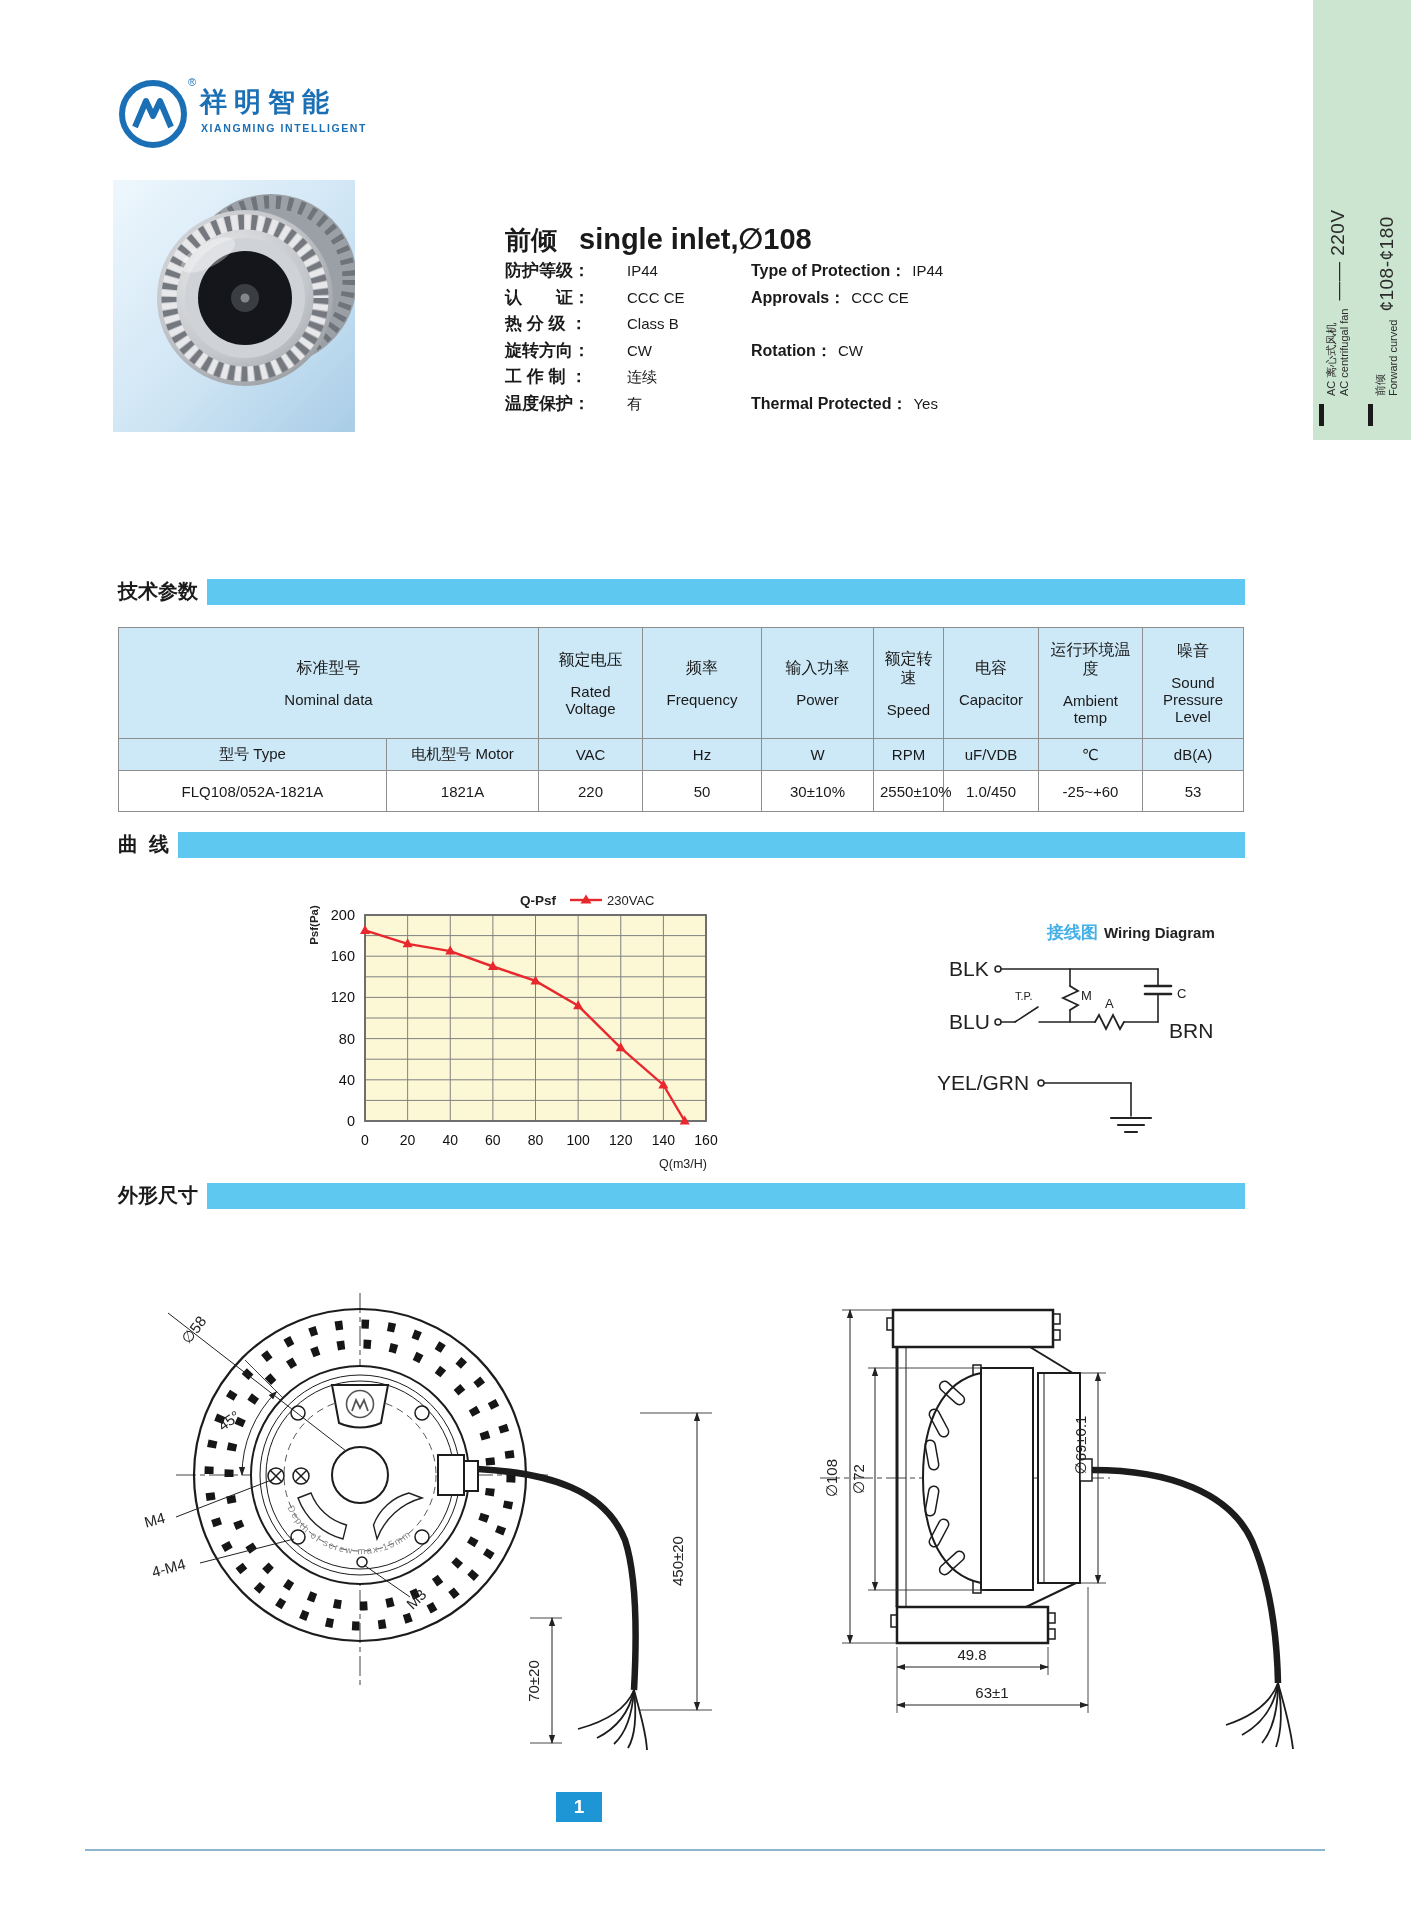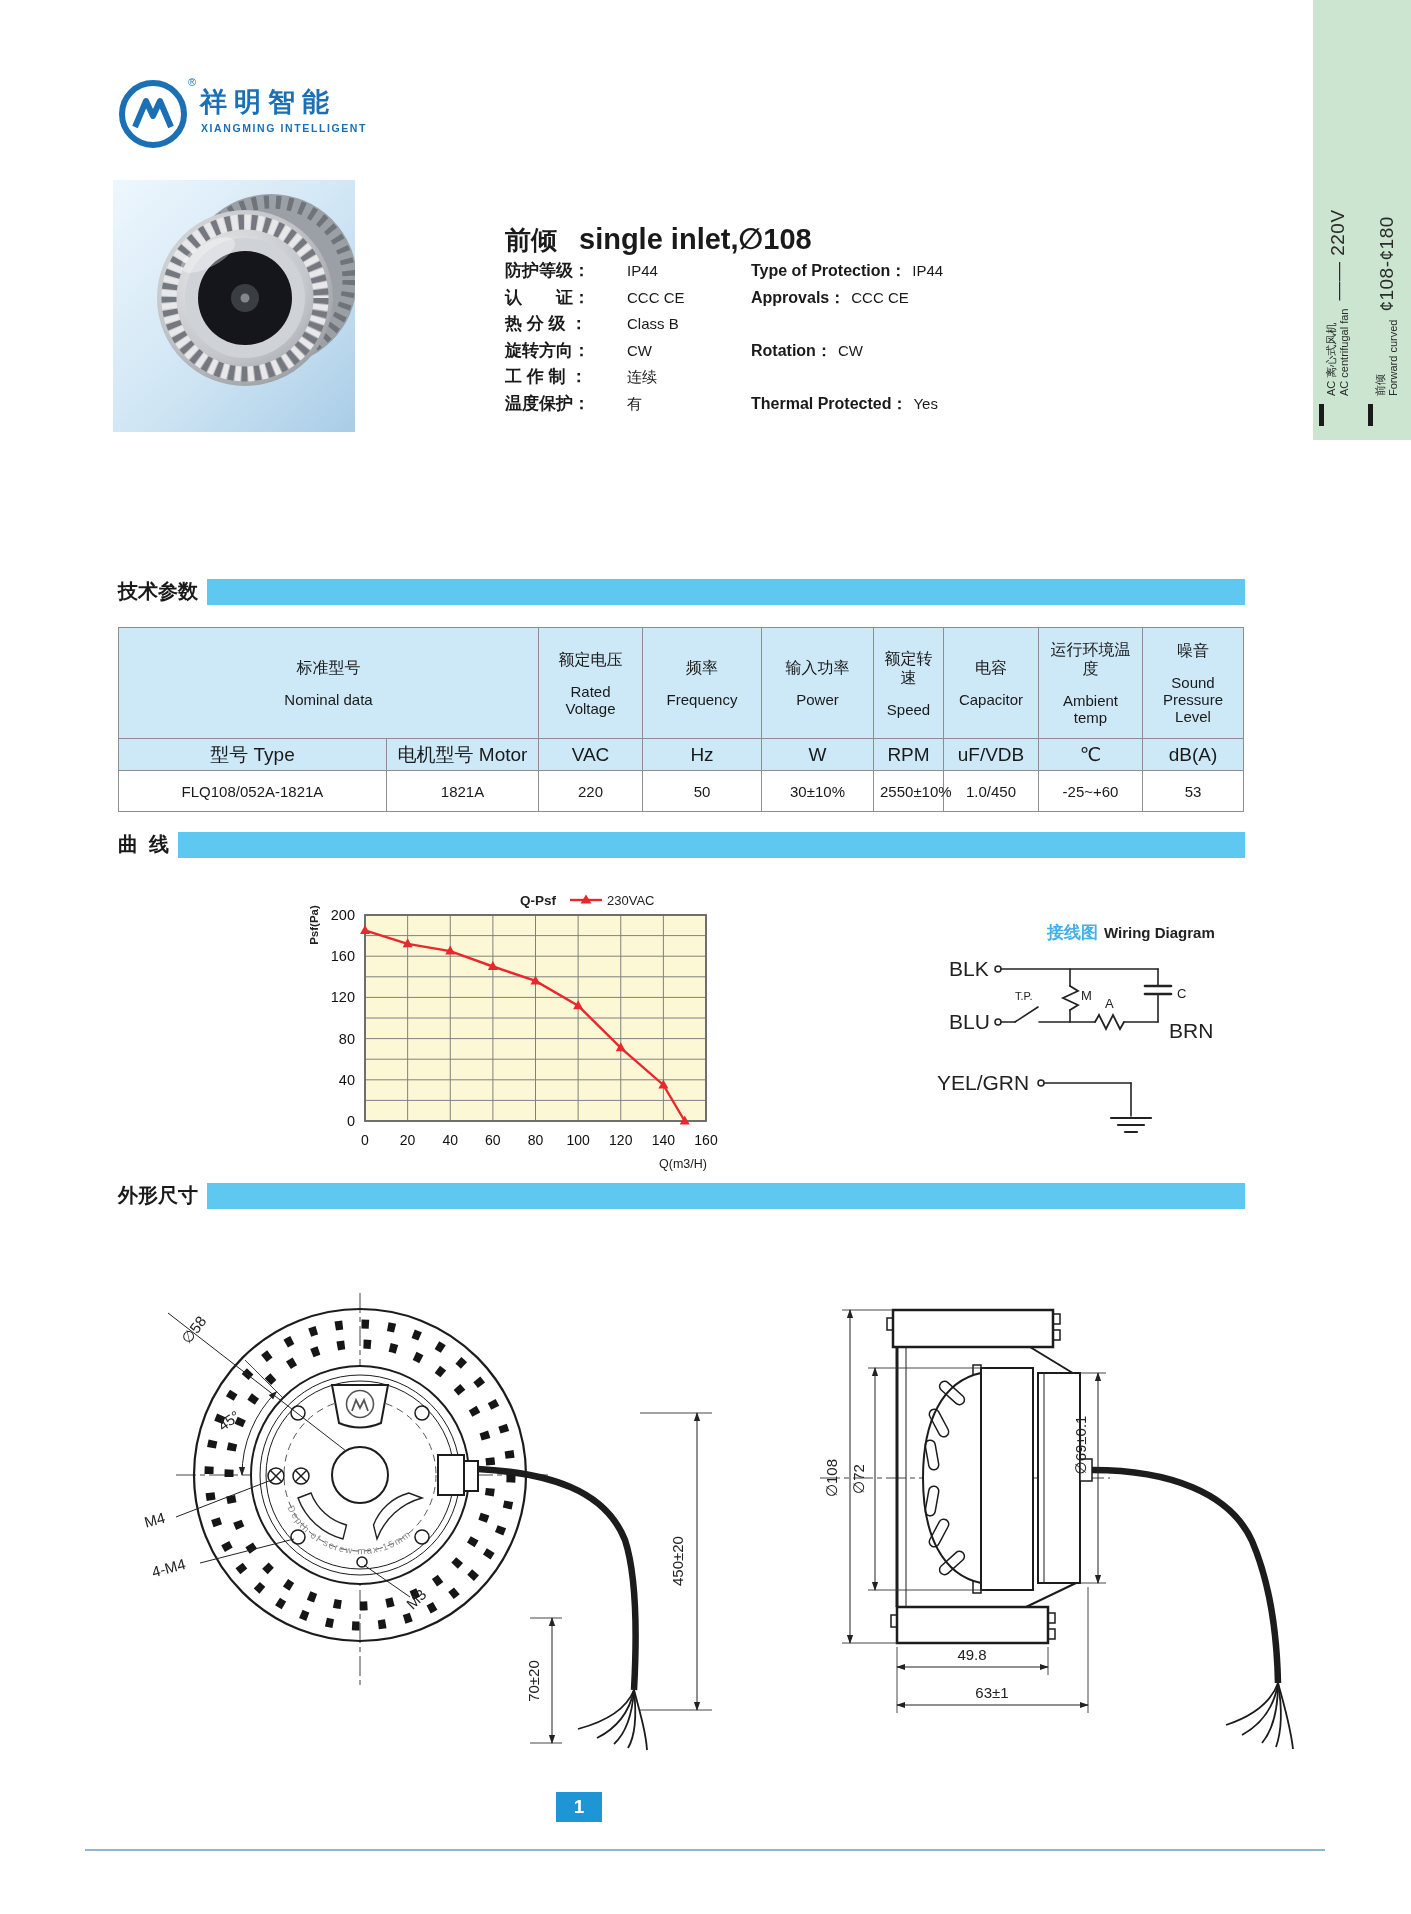--- a/index.html
+++ b/index.html
@@ -42,21 +42,21 @@
   .sec{left:118px;width:1127px;display:flex;align-items:center;gap:9px;}
   .sec .txt{font-weight:bold;font-size:20px;white-space:pre;flex:none;}
   .sec .bar{flex:1;height:26px;background:#5ec8f0;}
   .sec-tech{top:578px;} .sec-curve{top:831px;} .sec-dims{top:1182px;}
 
   
   .spec-table{left:118px;top:627px;}
   table{border-collapse:collapse;table-layout:fixed;width:1125px;}
   td{border:1.3px solid #8e8e8e;text-align:center;vertical-align:middle;padding:0 6px;}
   tr.h1 td{background:#cde9f7;height:110px;}
-  tr.h2 td{background:#cde9f7;height:31px;font-size:19px;}
+  tr.h2 td{background:#cde9f7;height:31px;font-size:15px;}
   tr.dr td{height:40px;font-size:15px;background:#fff;}
   .hcn{font-size:16px;line-height:19px;margin-bottom:14px;}
   .hen{font-size:15px;line-height:17px;}
 
   
   .chart{left:298px;top:878px;width:450px;height:305px;}
   .wiring-title{left:1047px;top:921px;white-space:nowrap;}
   .wiring-title .cn{color:#45b0e8;font-weight:bold;font-size:17px;}
   .wiring-title .en{color:#222;font-weight:bold;font-size:15px;margin-left:6px;}
   .wiring{left:935px;top:948px;width:400px;height:235px;}

